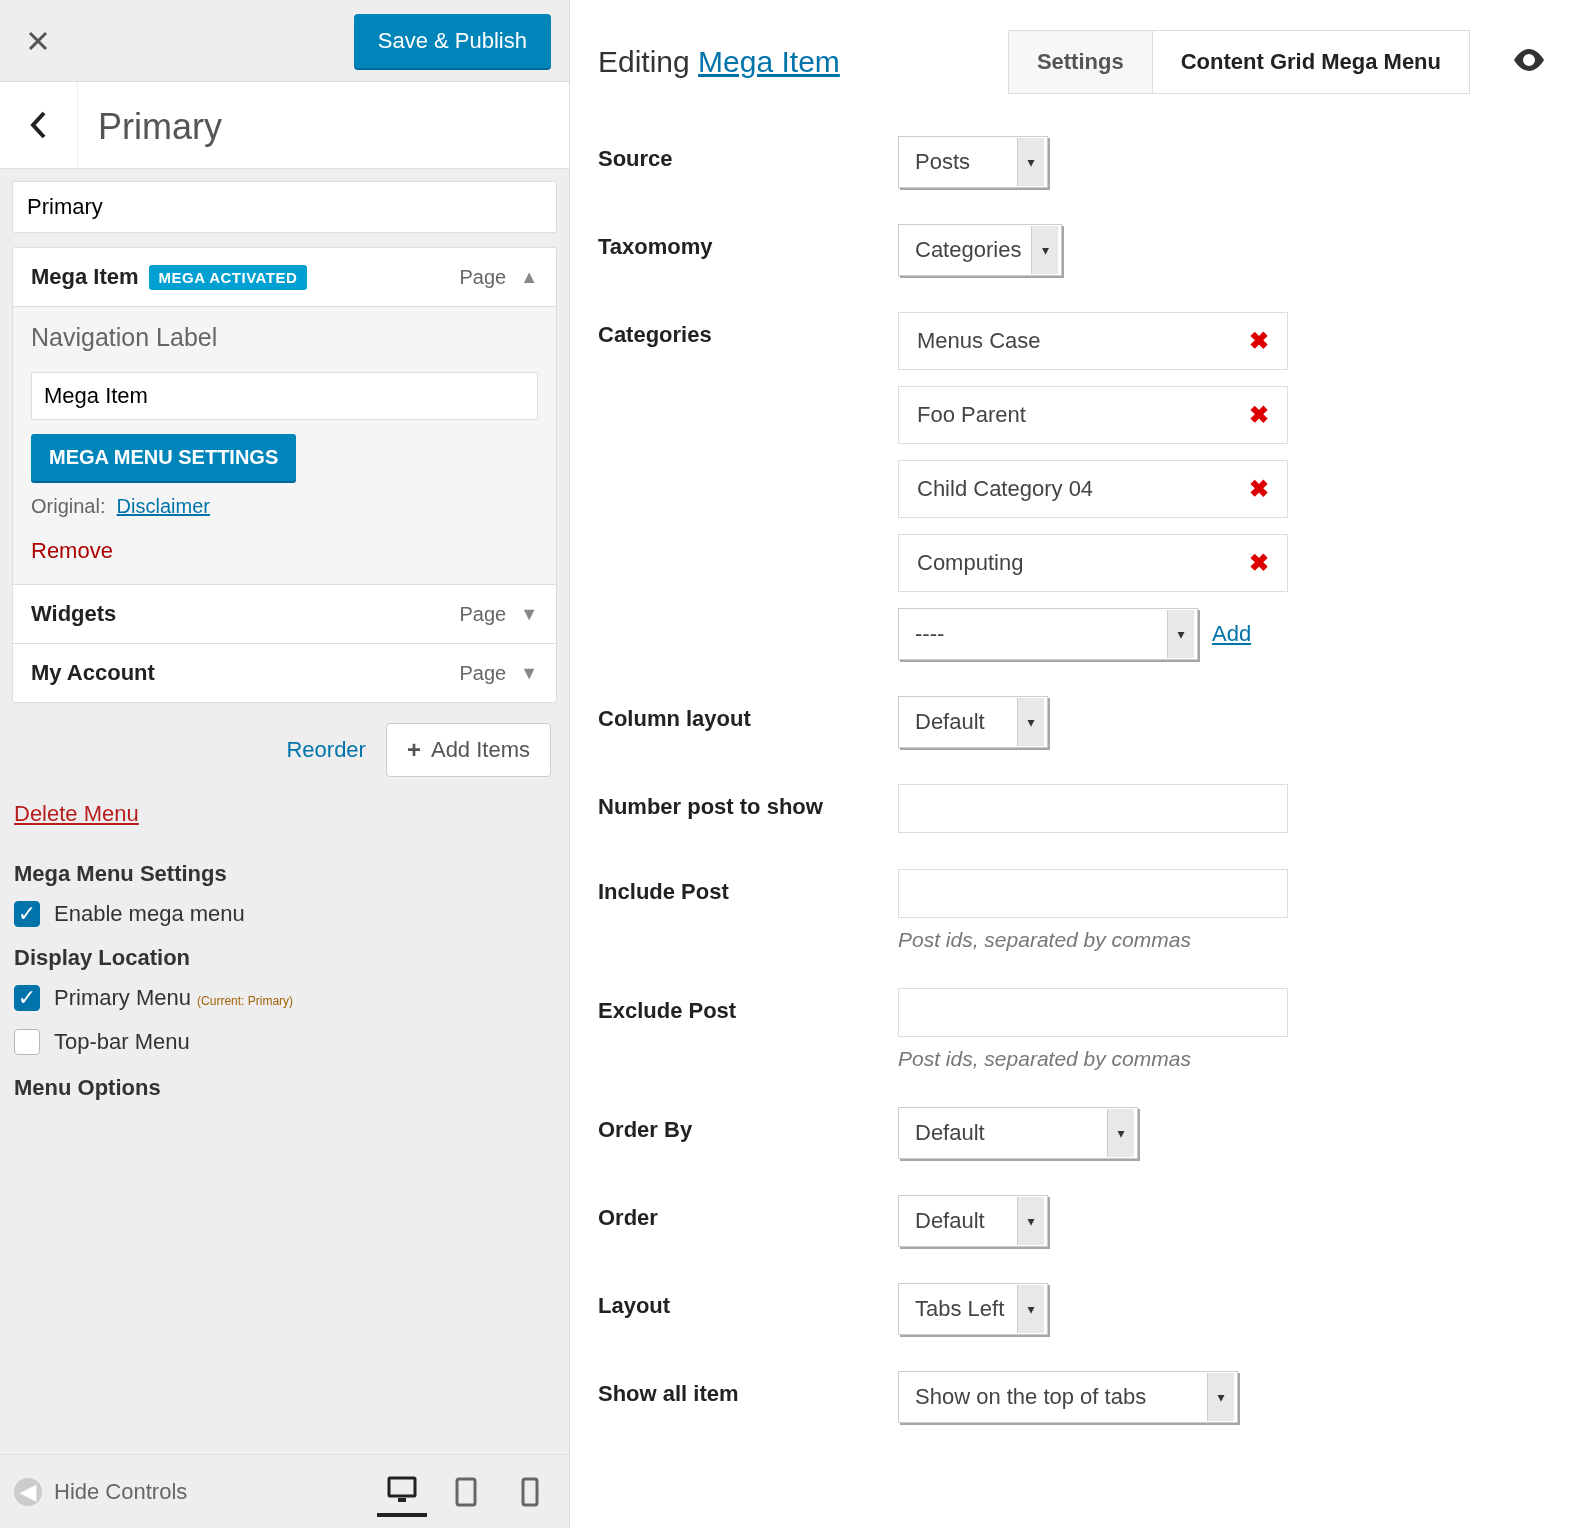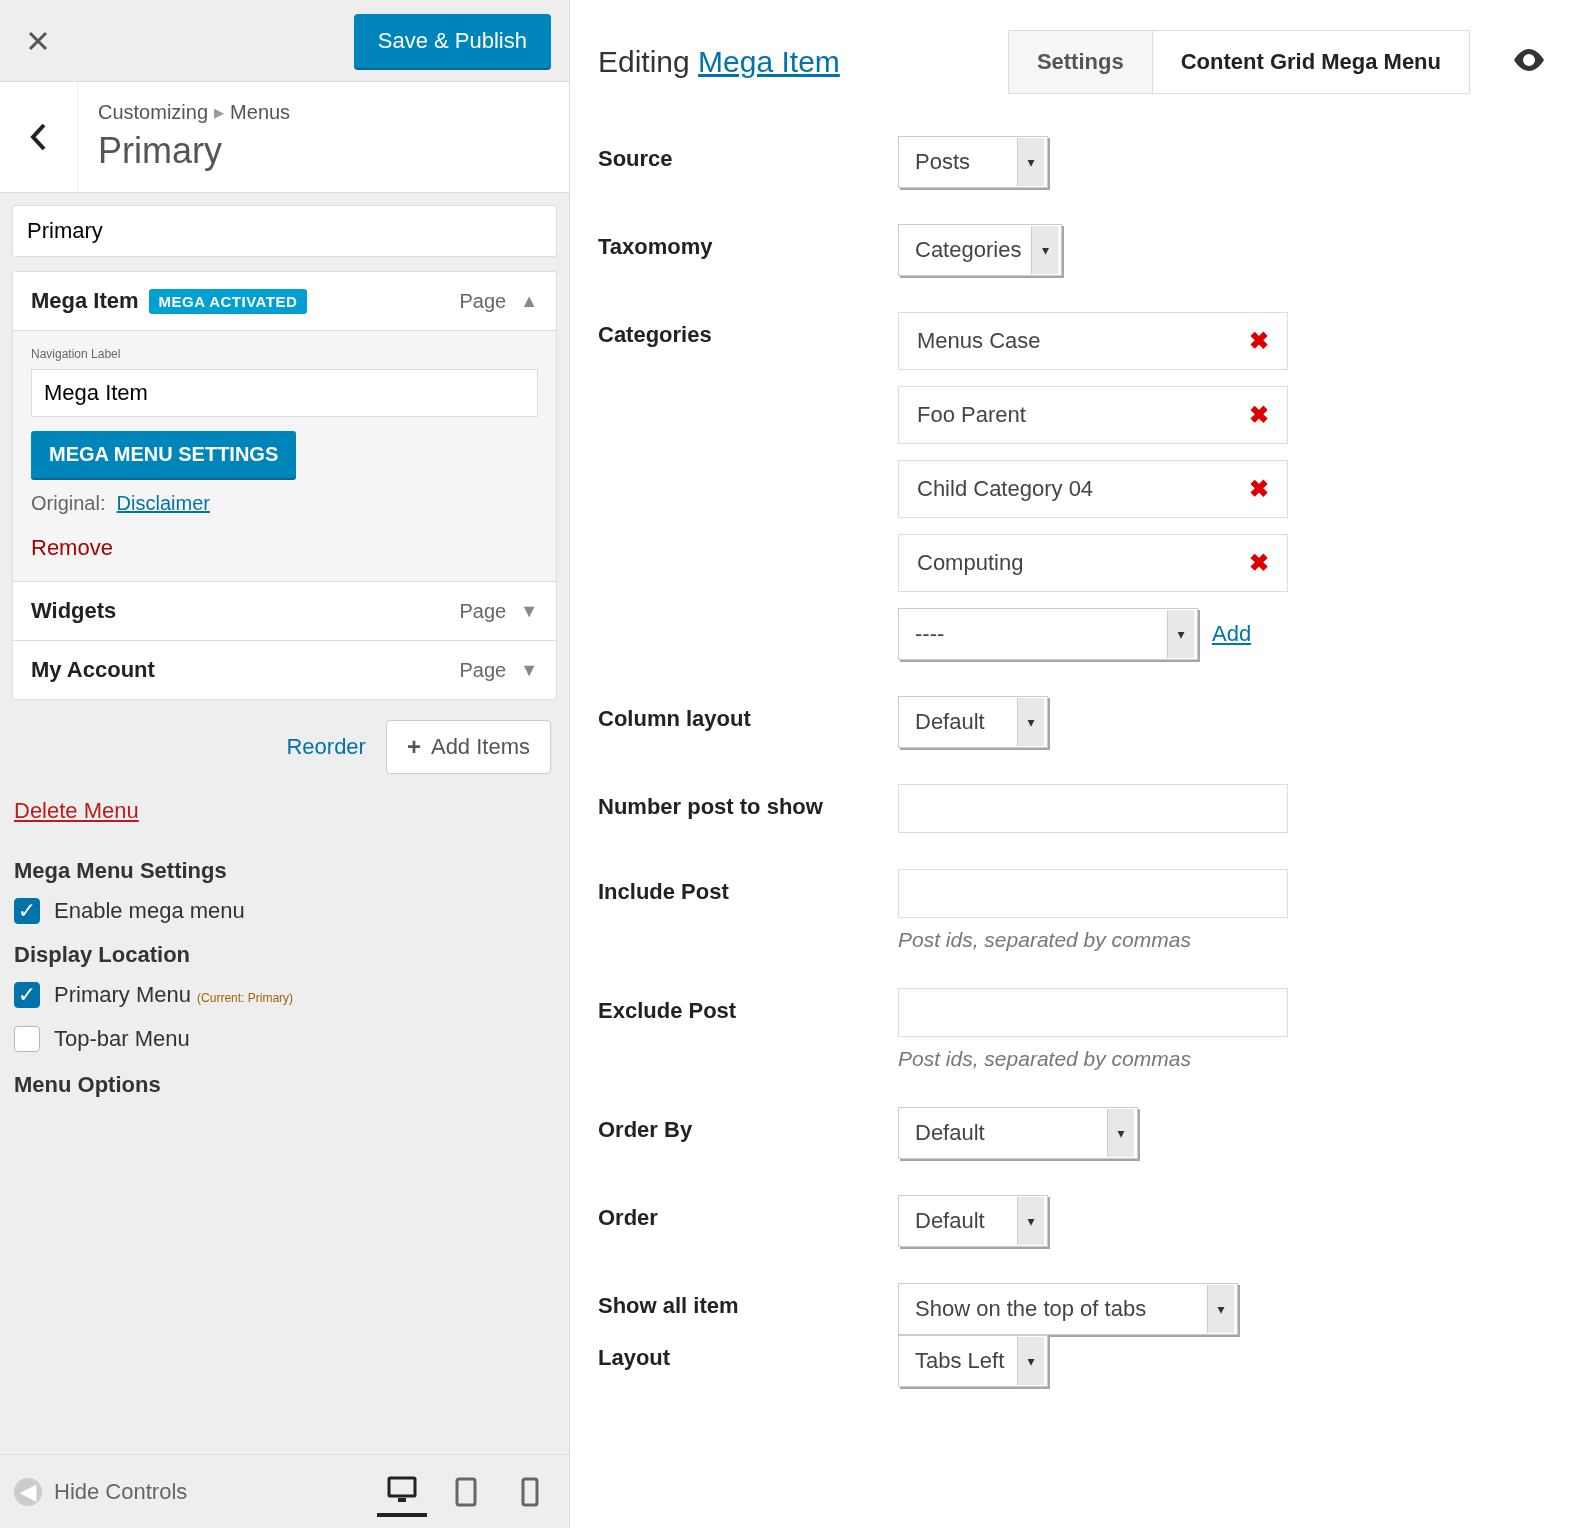--- a/index.html
+++ b/index.html
@@ -25,21 +25,21 @@
 .menu-items { margin-top:14px; border:1px solid #ddd; background:#fff; border-radius:3px;}
 .menu-item-hdr { display:flex; align-items:center; padding:16px 18px; cursor:pointer; }
 .menu-item-hdr.bb { border-bottom:1px solid #ddd; }
 .mi-title { font-size:22px; font-weight:600; color:#222; margin-right:10px; }
 .mega-badge { background:#00a0d2; color:#fff; font-size:15px; font-weight:600; padding:4px 10px; border-radius:3px; letter-spacing:0.5px; }
 .mi-spacer { flex:1; }
 .mi-type { font-size:20px; color:#666; margin-right:14px; }
 .mi-toggle { color:#888; font-size:18px; }
 
 .mi-expand { background:#f5f5f5; padding:16px 18px 20px; border-bottom:1px solid #ddd; }
-.field-label { font-size:12px; color:#666; margin-bottom:8px; display:block; }
+.field-label { font-size:25px; color:#666; margin-bottom:20px; display:block; }
 .text-input { width:100%; padding:10px 12px; font-size:22px; border:1px solid #ddd; background:#fff; }
 .mega-settings-btn { background:#0085ba; color:#fff; border:none; padding:12px 18px; font-size:20px; font-weight:600; margin-top:14px; cursor:pointer; box-shadow:0 2px 0 #006799; border-radius:3px; }
 .original-row { margin-top:14px; font-size:20px; color:#666; }
 .original-row a { color:#0073aa; text-decoration:underline; }
 .remove-link { display:inline-block; margin-top:20px; color:#a00; font-size:22px; cursor:pointer; }
 
 .actions-row { display:flex; justify-content:flex-end; align-items:center; gap:20px; padding:20px 6px 14px; }
 .reorder-link { color:#0073aa; font-size:22px; cursor:pointer;text-align:center; }
 .add-items-btn { background:#fff; border:1px solid #ccc; padding:12px 20px; font-size:22px; border-radius:4px; cursor:pointer; display:flex; align-items:center; gap:10px; color:#555;}
 .add-items-btn .plus { font-size:24px; font-weight:bold; }
@@ -104,23 +104,20 @@
       <button class="save-btn">Save &amp; Publish</button>
     </div>
 
     <div class="panel-hdr">
       <div class="back-arrow">
         <svg width="22" height="30" viewBox="0 0 22 30" fill="none" stroke="#222" stroke-width="4">
             <path d="M16 3 L5 15 L16 27"></path>
           </svg>
       </div>
       <div class="panel-hdr-right">
-        <div class="breadcrumb">
-          <span>Customizing</span><span class="sep">▸</span><span>Menus</span>
-        </div>
         <div class="panel-title">Primary</div>
       </div>
     </div>
 
     <div class="panel-body">
       <input class="menu-name-input" value="Primary" style="">
 
       <div class="menu-items">
         <div class="menu-item-hdr bb">
           <span class="mi-title">Mega Item</span>
@@ -283,23 +280,23 @@
         </div>
       </div>
       <div class="frow">
         <div class="flabel">Order By</div>
         <div class="fcontrol"><div class="select-wrap shadow"><div class="select-field" style="min-width:240px;">Default</div></div></div>
       </div>
       <div class="frow">
         <div class="flabel">Order</div>
         <div class="fcontrol"><div class="select-wrap shadow"><div class="select-field">Default</div></div></div>
       </div>
+      <div class="frow">
+        <div class="flabel">Layout</div>
+        <div class="fcontrol"><div class="select-wrap shadow"><div class="select-field">Tabs Left</div></div></div>
+      </div>
       <div class="frow" style="margin-bottom:0;">
         <div class="flabel">Show all item</div>
         <div class="fcontrol"><div class="select-wrap shadow"><div class="select-field" style="min-width:340px;">Show on the top of tabs</div></div></div>
       </div>
-      <div class="frow">
-        <div class="flabel">Layout</div>
-        <div class="fcontrol"><div class="select-wrap shadow"><div class="select-field">Tabs Left</div></div></div>
-      </div>
     </div>
   </div>
 </div>
 
 </body></html>

